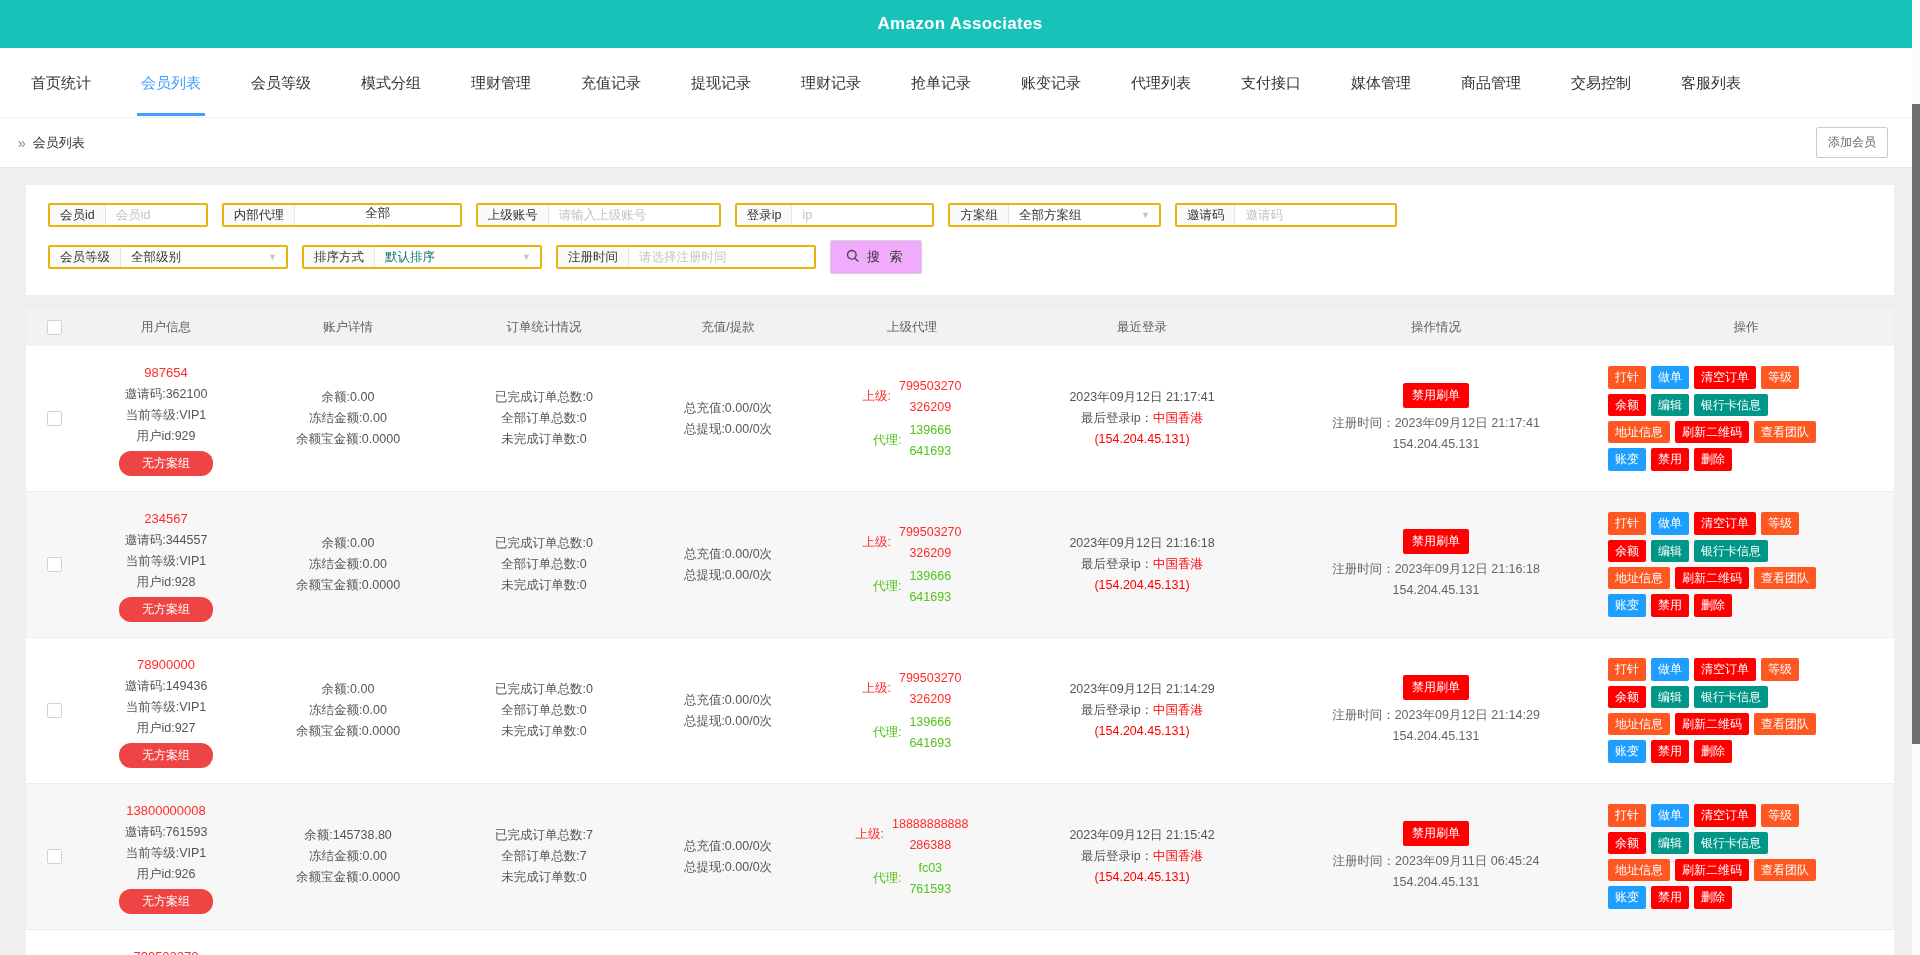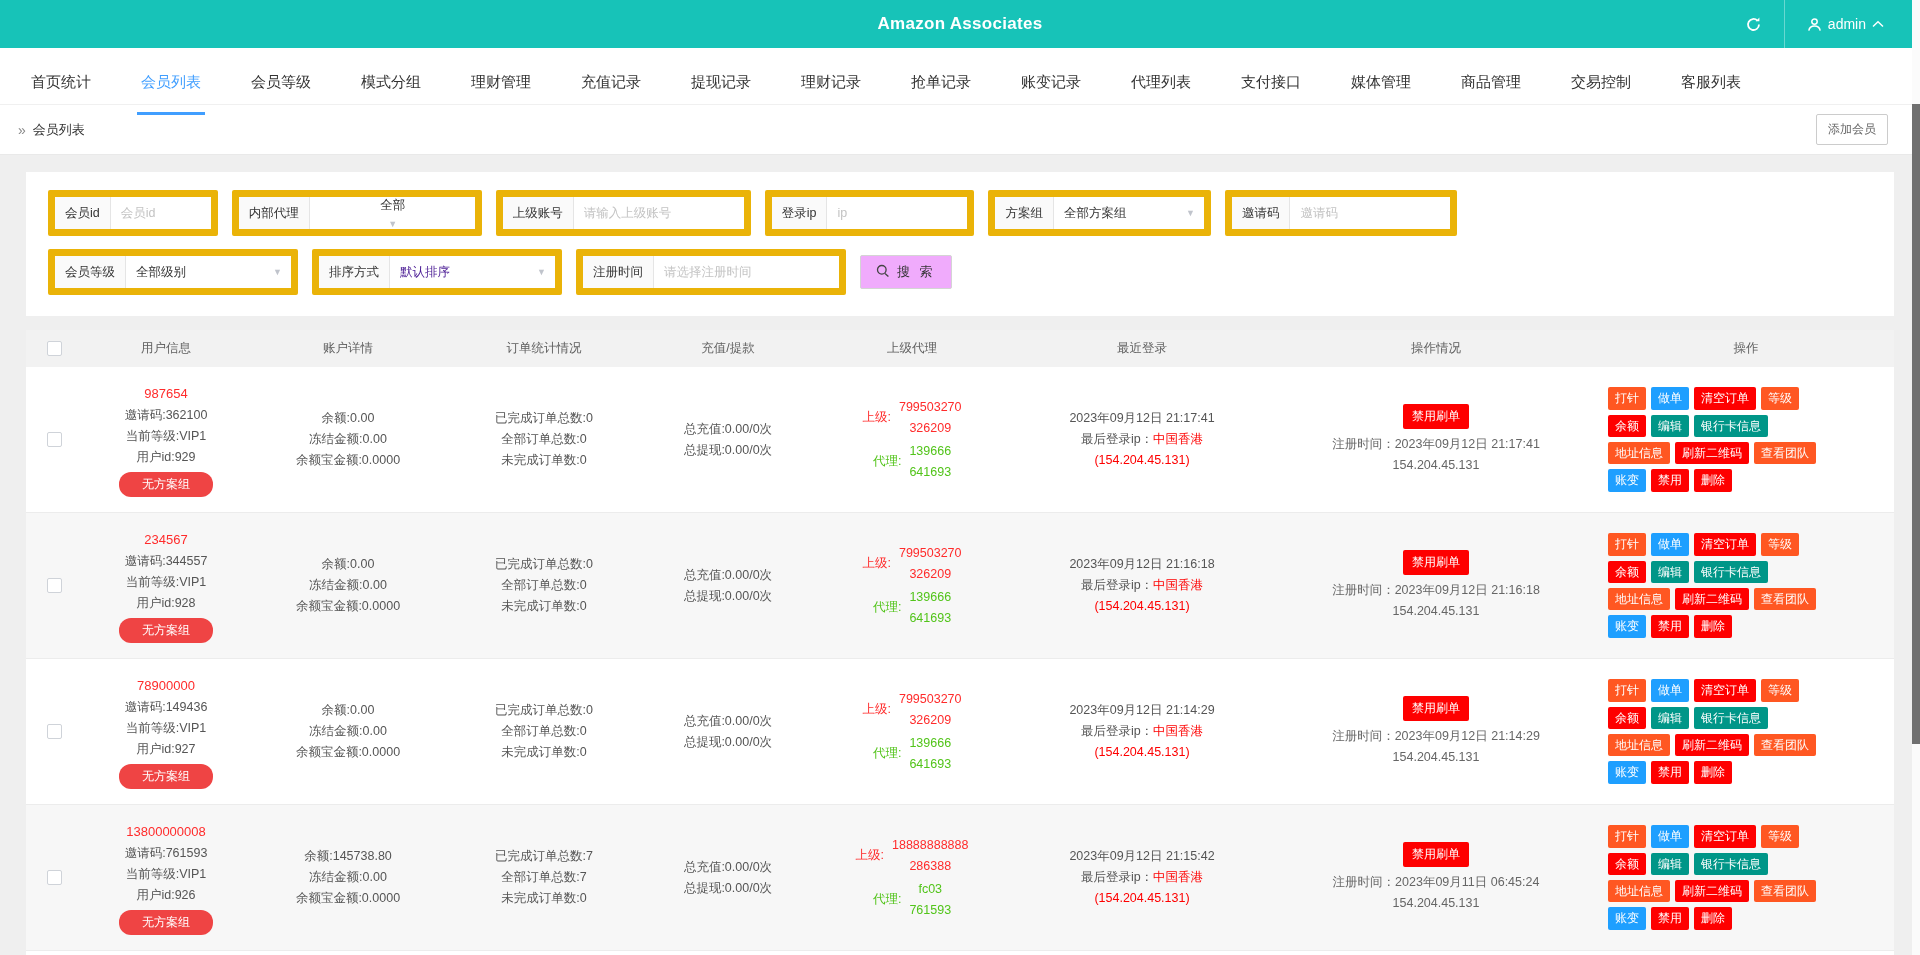--- a/index.html
+++ b/index.html
@@ -9,42 +9,42 @@
   
   .header { height:48px; background:#17C3B8; display:flex; align-items:center; position:relative; }
   .header-title { position:absolute; left:50%; transform:translateX(-50%); color:#fff; font-size:17px; font-weight:bold; letter-spacing:.3px; }
   .header-right { margin-left:auto; display:flex; align-items:stretch; height:100%; margin-right:14px; }
   .hdr-btn { display:flex; align-items:center; justify-content:center; padding:0 22px; color:#fff; cursor:pointer; }
   .hdr-btn + .hdr-btn { border-left:1px solid rgba(255,255,255,.35); }
   .refresh-glyph svg, .user-wrap svg { display:block; }
   .user-wrap { display:flex; align-items:center; gap:6px; font-size:14px; color:#fff; }
 
   
-  .nav { background:#fff; height:57px; display:flex; align-items:flex-start; padding:0 6px; border-bottom:1px solid #f0f0f0; }
+  .nav { background:#fff; height:70px; display:flex; align-items:center; padding:0 6px; border-bottom:1px solid #f0f0f0; }
   .nav-item { padding:0 25px; font-size:15px; color:#333; line-height:67px; cursor:pointer; position:relative; white-space:nowrap; }
   .nav-item.active { color:#409EFF; }
   .nav-item.active::after { content:""; position:absolute; left:21px; right:21px; bottom:0; height:3px; background:#409EFF; }
 
   
   .crumb-row { background:#fff; height:50px; display:flex; align-items:center; padding:0 18px; border-bottom:1px solid #e9e9e9; }
   .crumb { font-size:13px; color:#333; display:flex; align-items:center; gap:7px; }
   .crumb-icon { color:#888; font-size:14px; }
   .add-btn { margin-left:auto; margin-right:14px; border:1px solid #ccc; background:#fff; color:#666; font-size:12px; padding:6px 11px; border-radius:2px; cursor:pointer; }
 
   
   .page { padding:17px 26px 0; }
   .card { background:#fff; }
   .filter-card { padding:18px 22px 8px; margin-bottom:14px; }
   .filter-row { display:flex; gap:14px; margin-bottom:13px; align-items:center; }
-  .fgroup { display:flex; height:46px; border:7px solid #eab308; border-radius:2px; background:#fff; overflow:hidden; }
+  .fgroup { display:flex; height:24px; border:2px solid #eab308; border-radius:2px; background:#fff; overflow:hidden; }
   .flabel { background:#fafafa; border-right:1px solid #e5e5e5; padding:0 10px; font-size:12.5px; color:#333; display:flex; align-items:center; white-space:nowrap; }
   .finput { border:none; outline:none; padding:0 10px; font-size:12.5px; color:#333; width:150px; }
   .finput::placeholder { color:#c3c3c3; }
   .fselect { display:flex; align-items:center; justify-content:space-between; padding:0 9px 0 10px; font-size:12.5px; color:#333; cursor:pointer; width:150px; }
-  .fselect.muted .fvalue { color:#4c1d95; }
+  .fselect.muted .fvalue { color:#0f766e; }
   .caret { color:#c0c4cc; font-size:9px; }
   [data-name="filter-group-member-id"] .finput { width:100px; }
   [data-name="filter-group-username"] .finput,
   [data-name="filter-group-phone"] .finput,
   [data-name="filter-group-parent-account"] .finput { width:170px; }
   [data-name="filter-group-login-ip"] .finput { width:140px; }
   [data-name="filter-group-invite-code"] .finput { width:160px; }
   [data-name="filter-group-internal-agent"] .fselect { width:165px;flex-direction:column; }
   [data-name="filter-group-member-level"] .fselect,
   [data-name="filter-group-sort-order"] .fselect { width:165px; }
@@ -77,46 +77,20 @@
 
   
   .scrollbar { position:fixed; top:0; right:0; width:8px; height:955px; background:#fbfbfb; z-index:50; }
   .scroll-thumb { position:absolute; top:104px; right:0; width:8px; height:640px; background:#707070; cursor:pointer; }
 </style>
 </head>
 <body>
 
 <div class="header" data-name="app-header">
   <div class="header-title" data-name="app-title">Amazon Associates</div>
-  <div class="header-right" data-name="header-actions">
-    <div class="hdr-btn refresh-glyph" data-name="refresh-button">
-      <span data-name="refresh-icon">
-        <svg width="17" height="17" viewBox="0 0 17 17">
-            <path d="M14 8.5a5.5 5.5 0 1 1-1.6-3.9" fill="none" stroke="#fff" stroke-width="1.8"></path>
-            <path d="M14.4 1.6v3.6h-3.6z" fill="#fff"></path>
-          </svg>
-      </span>
-    </div>
-    <div class="hdr-btn" data-name="user-menu">
-      <span class="user-wrap" data-name="user-menu-inner">
-        <span data-name="user-icon">
-          <svg width="15" height="15" viewBox="0 0 15 15">
-              <circle cx="7.5" cy="4.6" r="2.7" fill="none" stroke="#fff" stroke-width="1.5"></circle>
-              <path d="M1.8 13.6c.6-3 2.8-4.5 5.7-4.5s5.1 1.5 5.7 4.5" fill="none" stroke="#fff" stroke-width="1.5"></path>
-            </svg>
-        </span>
-        <span data-name="user-name">admin</span>
-        <span data-name="chevron-up-icon">
-          <svg width="12" height="8" viewBox="0 0 12 8">
-              <path d="M1 6.5L6 1.8 11 6.5" fill="none" stroke="#fff" stroke-width="1.5"></path>
-            </svg>
-        </span>
-      </span>
-    </div>
-  </div>
 </div>
 
 <div class="nav" data-name="main-nav">
     <div class="nav-item" data-name="nav-tab-1">首页统计</div>
     <div class="nav-item active" data-name="nav-tab-2">会员列表</div>
     <div class="nav-item" data-name="nav-tab-3">会员等级</div>
     <div class="nav-item" data-name="nav-tab-4">模式分组</div>
     <div class="nav-item" data-name="nav-tab-5">理财管理</div>
     <div class="nav-item" data-name="nav-tab-6">充值记录</div>
     <div class="nav-item" data-name="nav-tab-7">提现记录</div>

